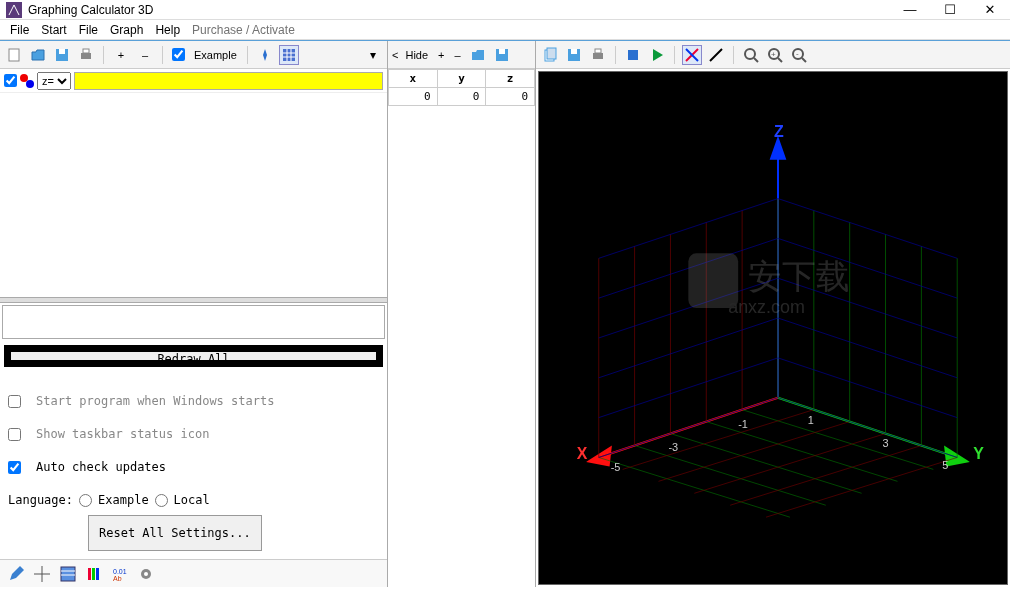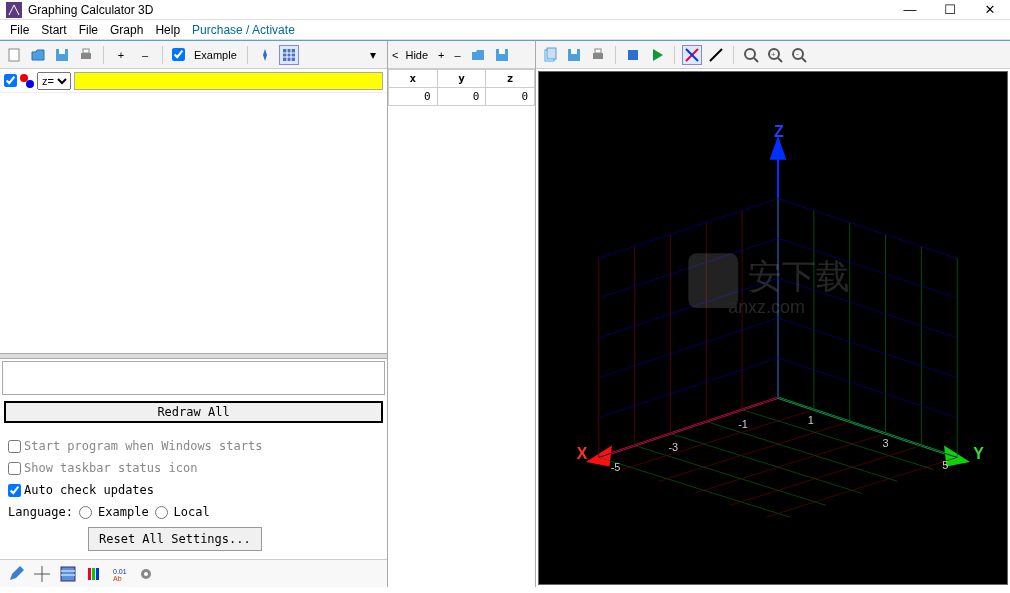--- a/index.html
+++ b/index.html
@@ -7,21 +7,21 @@
 
 
 .titlebar { height: 20px; background: #fff; border-bottom: 1px solid #ddd; display: flex; align-items: center; padding-left: 6px; }
 .titlebar .app-icon { width: 16px; height: 16px; background: #4a2a6a; margin-right: 6px; display:flex;align-items:center;justify-content:center;}
 .titlebar .title { flex: 1; font-size: 12px; }
 .titlebar .winbtn { width: 40px; height: 26px; display: flex; align-items: center; justify-content: center; font-size: 13px; }
 
 
 .menubar { height: 20px; background: #fff; display: flex; align-items: center; padding: 0 4px; border-bottom: 1px solid #ddd;}
 .menubar .menuitem { padding: 2px 6px; font-size: 12px; }
-.menubar .purchase { color: #0369a1; }
+.menubar .purchase { color: #737373; }
 
 
 .main { display: flex; height: calc(593px - 26px - 20px); border-top:1px solid #5aa0d8;}
 .panel-left { width: 388px; border-right: 1px solid #aaa; display: flex; flex-direction: column; }
 .panel-mid { width: 148px; border-right: 1px solid #aaa; display: flex; flex-direction: column; position:relative;}
 .panel-right { flex: 1; display: flex; flex-direction: column; }
 
 
 .toolbar { height: 28px; background: #f4f4f4; border-bottom: 1px solid #ccc; display: flex; align-items: center; padding: 0 4px; gap: 4px; }
 .tbtn { width: 20px; height: 20px; display: flex; align-items: center; justify-content: center; border: 1px solid transparent; }
@@ -34,26 +34,26 @@
 .eqrow .yellow { background: #ffff00; flex: 1; height: 18px; border: 1px solid #aaa; }
 .eqrow select { font-size: 11px; height:18px;}
 .redblue { width: 14px; height: 14px; position: relative; }
 .redblue::before { content:""; position:absolute; width:8px;height:8px;background:#e00;border-radius:50%;left:0;top:0;}
 .redblue::after { content:""; position:absolute; width:8px;height:8px;background:#00e;border-radius:50%;right:0;bottom:0;}
 
 
 .left-blank { flex: 1; background: #fff; }
 .left-divider { height: 6px; background: #ddd; border-top:1px solid #aaa;border-bottom:1px solid #aaa;}
 .left-textbox { height: 34px; background: #fff; border:1px solid #aaa; margin:2px;}
-.redraw-btn { width: calc(100% - 8px); margin: 4px; height: 22px; background: #f0f0f0; border: 2px solid #000000; font-family: monospace; font-size:12px;}
+.redraw-btn { width: calc(100% - 8px); margin: 4px; height: 22px; background: #f0f0f0; border: 7px solid #000000; font-family: monospace; font-size:12px;}
 .settings { padding: 4px 8px; font-family: "SimSun", monospace; font-size: 12px; }
-.settings label { display: flex; align-items: center; gap: 3px; margin: 8px 0; color: #888; }
+.settings label { display: flex; align-items: center; gap: 15px; margin: 19px 0; color: #888; }
 .settings label.enabled { color: #000; }
 .settings .langrow { display:flex; align-items:center; gap:6px; color:#000; margin:4px 0;}
-.reset-btn { margin: 4px 0 4px 80px; padding: 4px 10px; background: #f0f0f0; border: 1px solid #999; font-family: monospace;font-size:12px;}
+.reset-btn { margin: 4px 0 4px 80px; padding: 10px 10px; background: #f0f0f0; border: 1px solid #999; font-family: monospace;font-size:12px;}
 .bottom-icons { height: 28px; border-top: 1px solid #ccc; display: flex; align-items: center; gap: 6px; padding: 0 6px; background:#f8f8f8;}
 .bicon { width:20px;height:20px;display:flex;align-items:center;justify-content:center;}
 
 
 .mid-toolbar { font-size:11px; }
 .datatable { width: 100%; border-collapse: collapse; font-family: monospace; font-size: 11px; }
 .datatable th, .datatable td { border: 1px solid #ccc; padding: 2px 4px; text-align: center; height:18px;}
 .datatable td { text-align: right; padding-right:6px;}
 .mid-blank { flex:1; background:#fff;}
 

